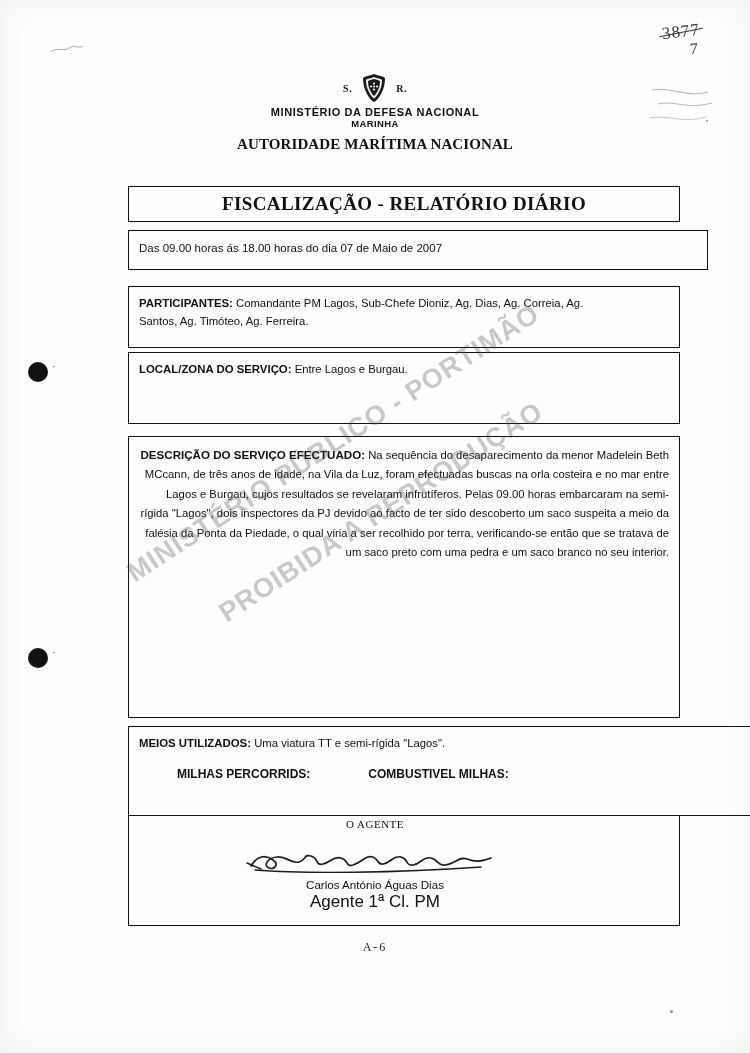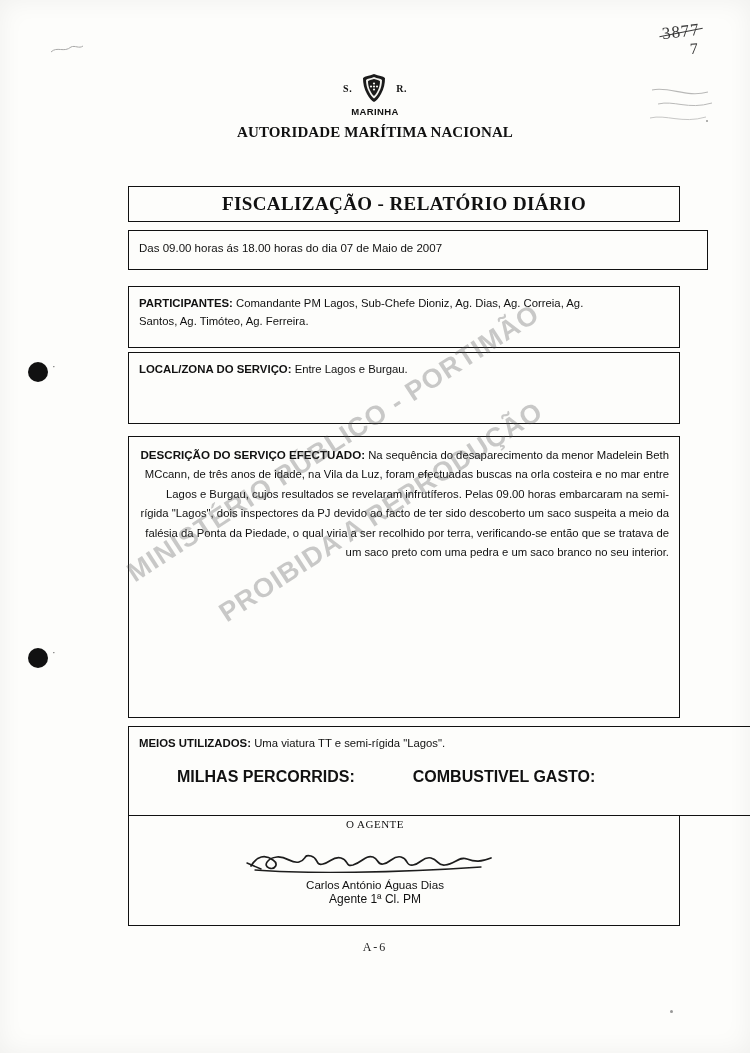--- a/index.html
+++ b/index.html
@@ -232,21 +232,21 @@
     text-align: right;
   }
   .descr-body .lbl { font-size: 11.6px; }
 
   .meios-line2 {
     margin-top: 12px;
     display: flex;
     gap: 58px;
     padding-left: 38px;
   }
-  .meios-line2 .lbl { font-size: 16px; }
+  .meios-line2 .lbl { font-size: 12px; }
 
   .agente-cap {
     position: absolute;
     top: 818px;
     left: 0;
     right: 0;
     text-align: center;
     font-family: "Liberation Serif", serif;
     font-size: 11px;
     letter-spacing: 0.5px;
@@ -257,21 +257,21 @@
     left: 0;
     right: 0;
     text-align: center;
   }
   .sig-svg { display: block; margin: 0 auto; }
   .sig-name {
     font-size: 11.6px;
     margin-top: 2px;
   }
   .sig-rank {
-    font-size: 12px;
+    font-size: 17px;
     margin-top: 1px;
   }
   .page-ref {
     position: absolute;
     top: 940px;
     left: 0;
     right: 0;
     text-align: center;
     font-family: "Liberation Serif", serif;
     font-size: 12px;
@@ -346,20 +346,21 @@
           <path d="M15 6 C12.5 7, 10 7, 9 8.2 C9 11.4, 9.8 15, 11.4 17.9 C12.6 20.3, 14 22.2, 15 23 C16 22.2, 17.4 20.3, 18.6 17.9 C20.2 15, 21 11.4, 21 8.2 C20 7, 17.5 7, 15 6 Z" fill="#1b1b1b"></path>
           <circle cx="15" cy="10.5" r="1.1" fill="#f2f2ee"></circle>
           <circle cx="12" cy="13.5" r="1.1" fill="#f2f2ee"></circle>
           <circle cx="18" cy="13.5" r="1.1" fill="#f2f2ee"></circle>
           <circle cx="15" cy="16.5" r="1.1" fill="#f2f2ee"></circle>
           <circle cx="15" cy="13.5" r="1.1" fill="#f2f2ee"></circle>
         </svg>
       </span>
       <span class="crest-letter">R.</span>
     </div>
+    <div class="hdr-line1">MINISTÉRIO DA DEFESA NACIONAL</div>
     <div class="hdr-line2">MARINHA</div>
     <div class="hdr-line3">AUTORIDADE MARÍTIMA NACIONAL</div>
   </div>
 
   <div class="box title-box">
     <div class="title-text">FISCALIZAÇÃO - RELATÓRIO DIÁRIO</div>
   </div>
 
   <div class="box date-box">
     <div class="box-inner">
@@ -388,21 +389,21 @@
       <span>Na sequência do desaparecimento da menor Madelein Beth MCcann, de três anos de idade, na Vila da Luz, foram efectuadas buscas na orla costeira e no mar entre Lagos e Burgau, cujos resultados se revelaram infrutíferos. Pelas 09.00 horas embarcaram na semi-rígida "Lagos", dois inspectores da PJ devido ao facto de ter sido descoberto um saco suspeita a meio da falésia da Ponta da Piedade, o qual viria a ser recolhido por terra, verificando-se então que se tratava de um saco preto com uma pedra e um saco branco no seu interior.</span>
     </div>
   </div>
 
   <div class="box meios-box">
     <div class="box-inner">
       <span class="lbl">MEIOS UTILIZADOS:</span>
       <span class="val">Uma viatura TT e semi-rígida "Lagos".</span>
       <div class="meios-line2">
         <span class="lbl">MILHAS PERCORRIDS:</span>
-        <span class="lbl">COMBUSTIVEL GASTO:</span>
+        <span class="lbl">COMBUSTIVEL MILHAS:</span>
       </div>
     </div>
   </div>
 
   <div class="box agent-box"></div>
   <div class="agente-cap">O AGENTE</div>
   <div class="sig-wrap">
     <svg class="sig-svg" width="260" height="28" viewBox="0 0 260 28">
       <path d="M6 18 C12 8, 20 6, 28 12 C34 16, 30 22, 24 20 C18 18, 22 10, 32 9 C42 8, 46 16, 54 14 C62 12, 58 6, 66 8 C74 10, 70 18, 78 16 C86 14, 88 8, 96 10 C104 12, 100 19, 108 17 C118 14, 120 7, 128 9 C134 11, 132 17, 138 16 C146 15, 148 7, 156 9 C164 11, 160 18, 168 17 C176 16, 178 8, 186 10 C194 12, 192 18, 200 17 C210 16, 214 8, 222 11 C230 14, 236 14, 246 10" stroke="#1d1d1d" stroke-width="1.7" fill="none" stroke-linecap="round"></path>
       <path d="M10 22 C60 26, 150 25, 236 19" stroke="#1d1d1d" stroke-width="1.3" fill="none" stroke-linecap="round"></path>

